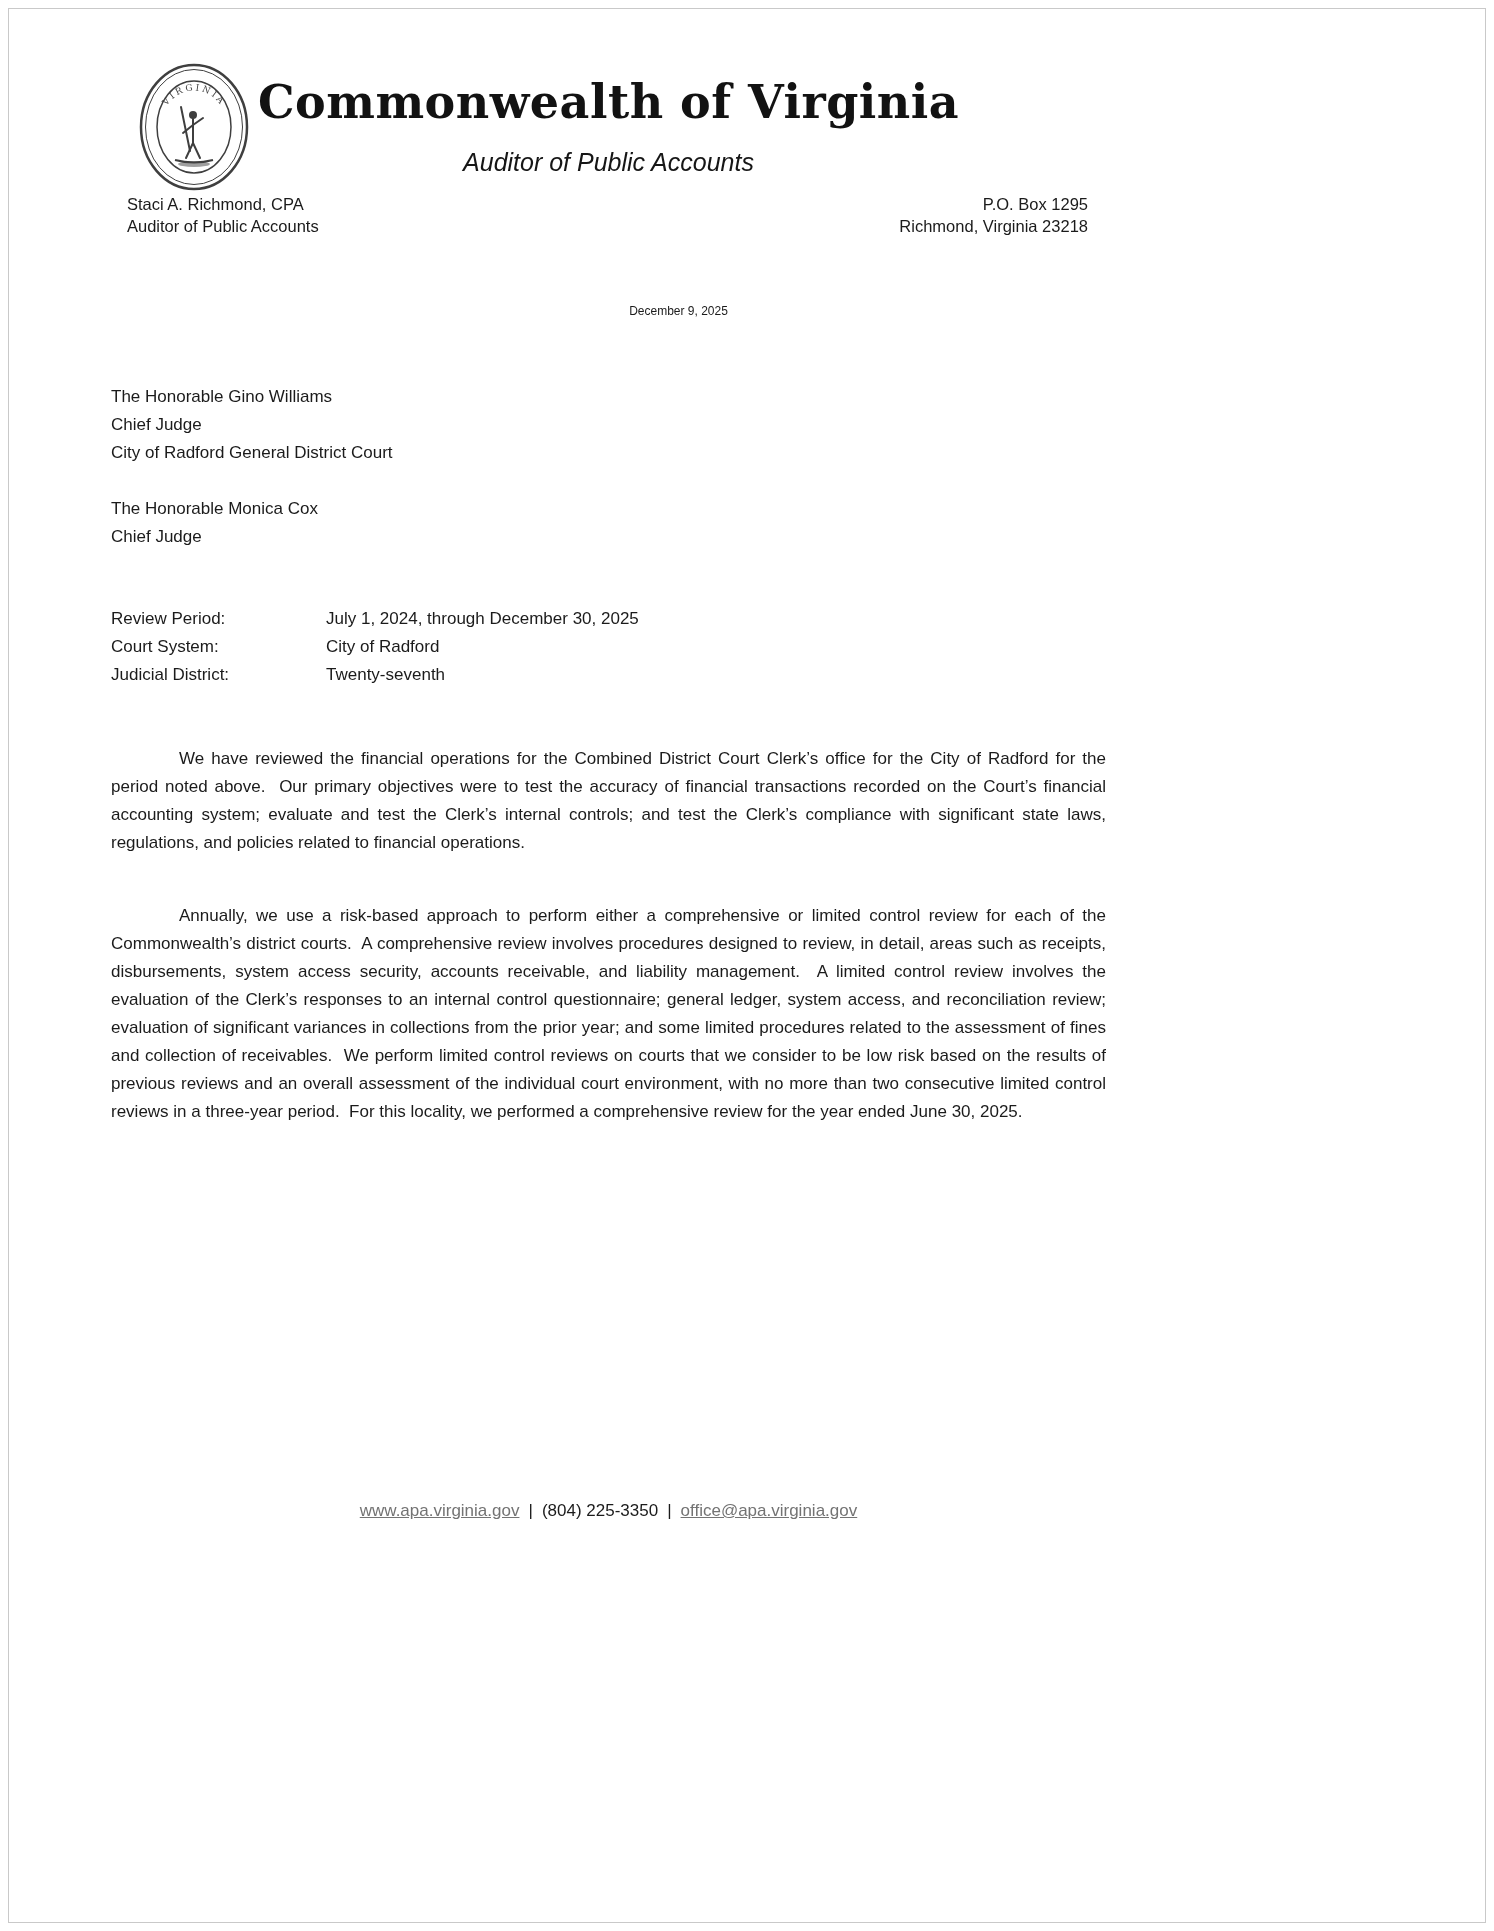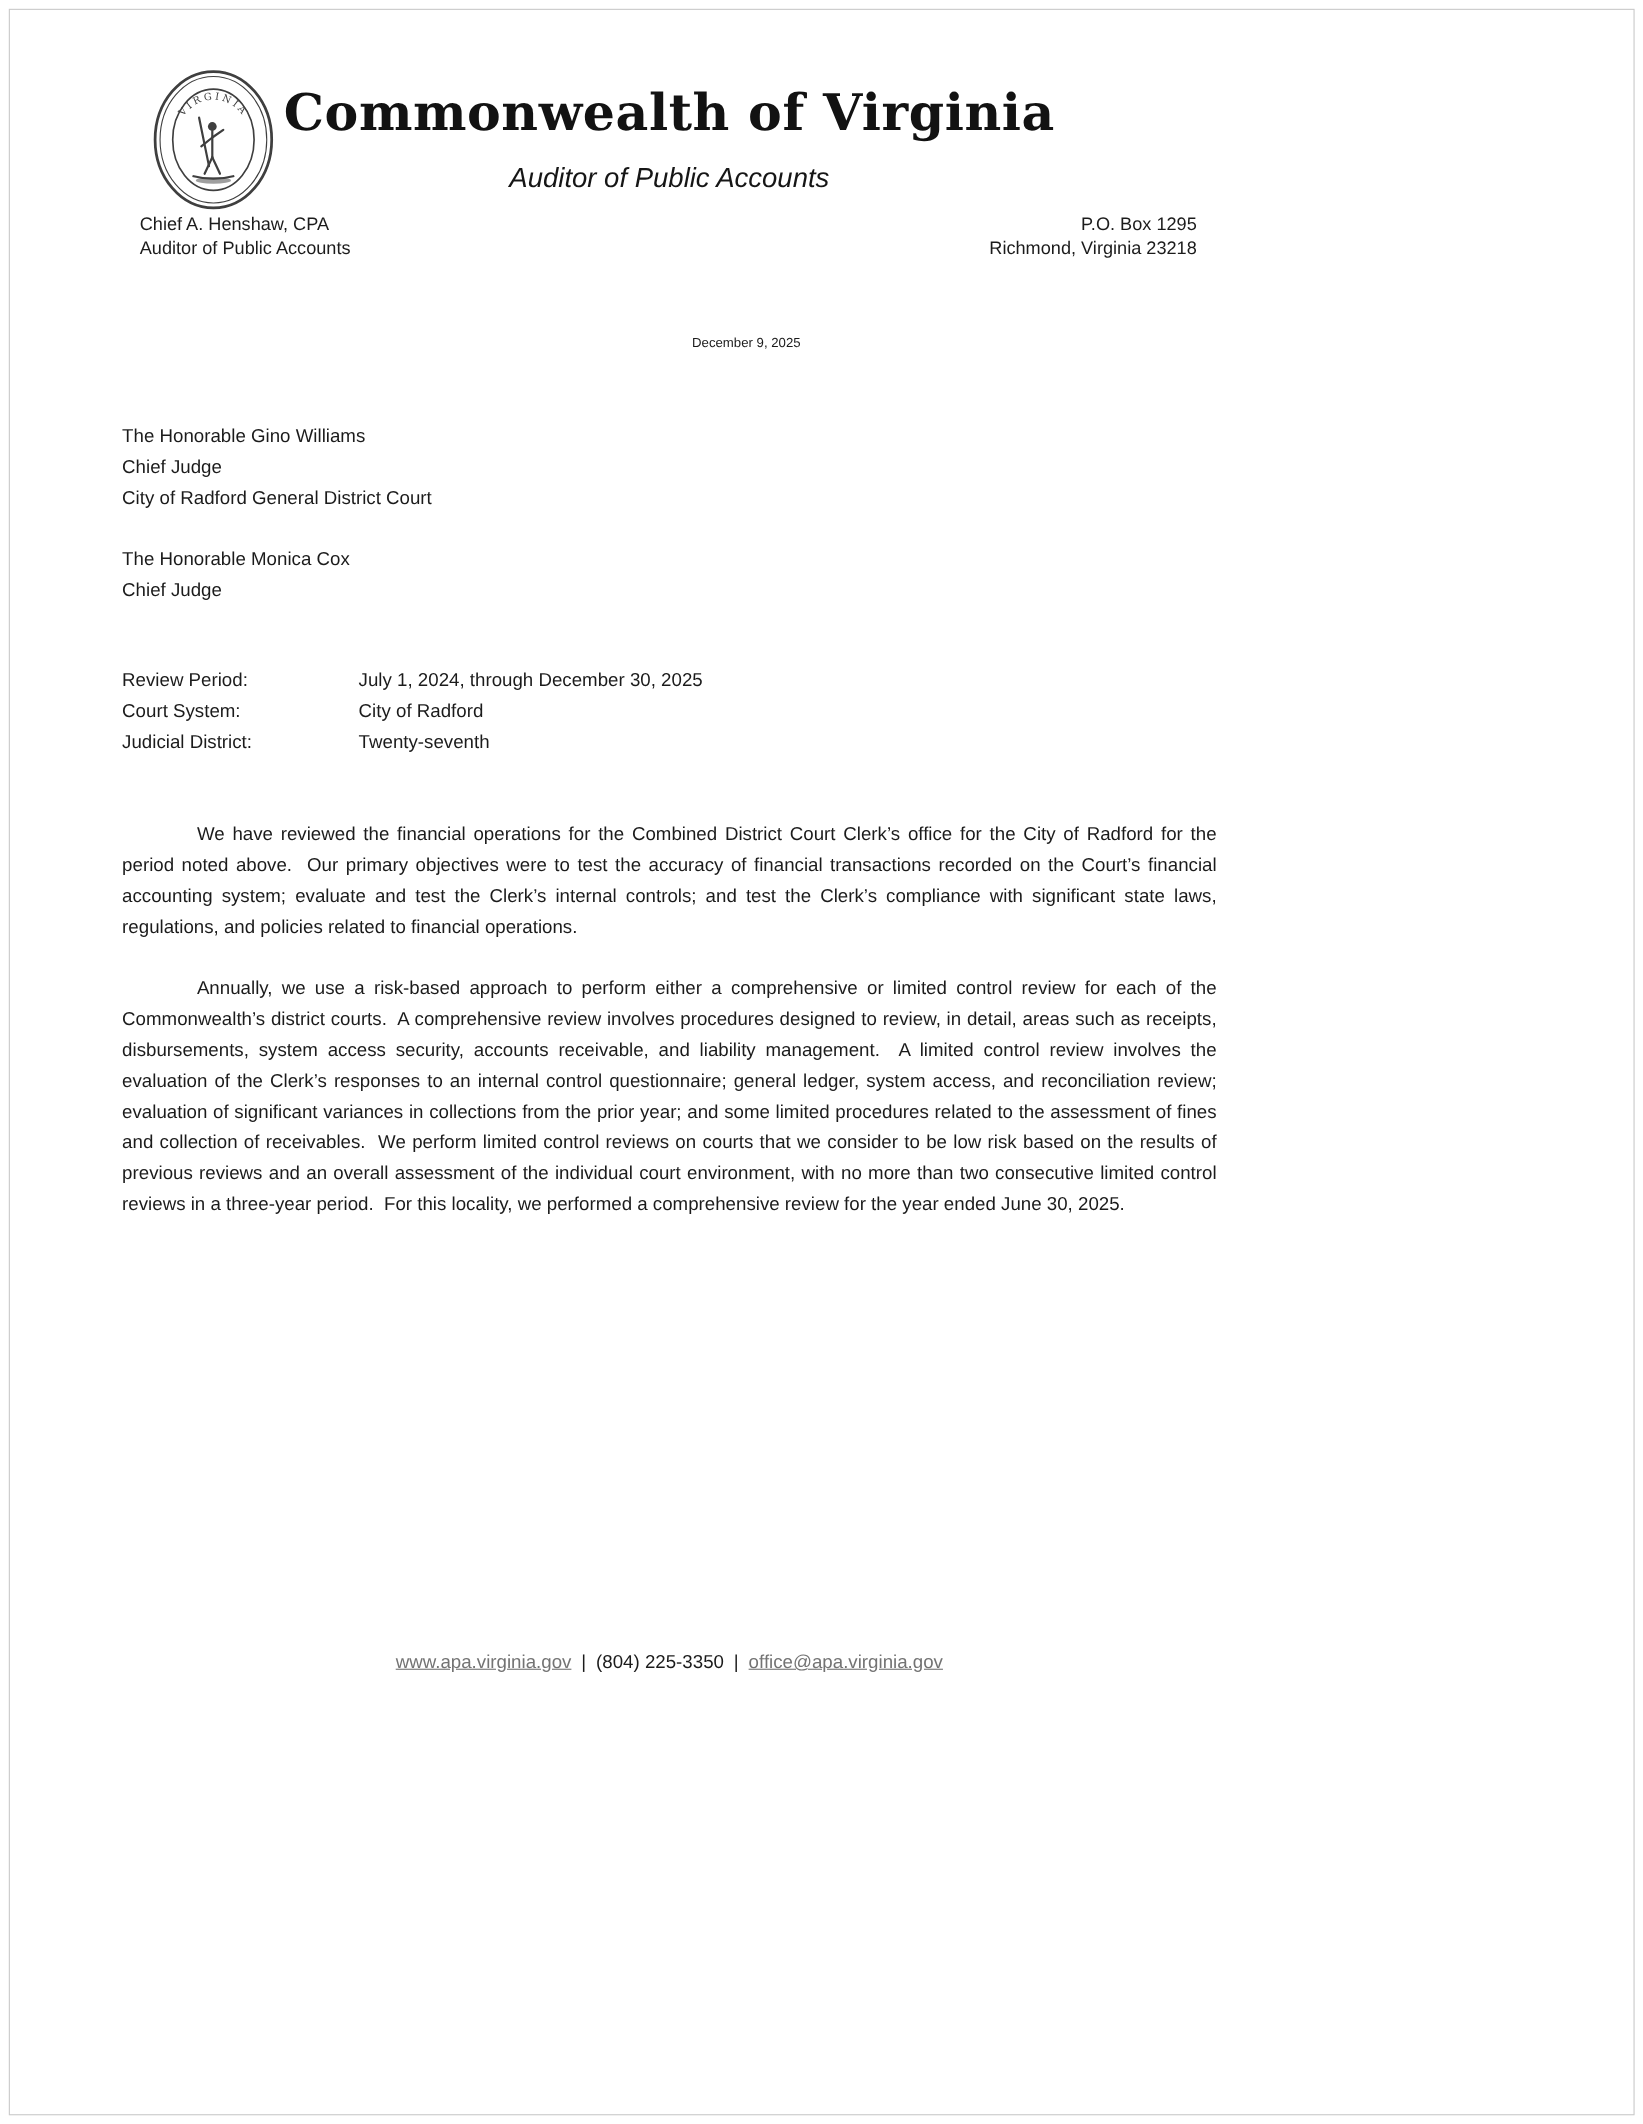--- a/index.html
+++ b/index.html
@@ -70,21 +70,21 @@
   .review-label { width: 215px; flex: 0 0 215px; }
 
   .paragraphs { margin-top: 56px; }
   .paragraphs p {
     font-size: 17px;
     line-height: 28px;
     text-align: justify;
     text-indent: 68px;
     white-space: pre-wrap;
   }
-  .paragraphs p + p { margin-top: 28px; }
+  .paragraphs p + p { margin-top: 45px; }
 
   
   .letter-footer {
     position: absolute;
     left: 0; top: 1490px;
     width: 995px;
     text-align: center;
     font-size: 17px;
     line-height: 24px;
   }
@@ -127,21 +127,21 @@
         </svg>
       </div>
 
       <div class="head-center">
         <div class="lh-title">Commonwealth of Virginia</div>
         <div class="lh-subtitle">Auditor of Public Accounts</div>
       </div>
 
       <div class="contact-row">
         <div class="contact-left">
-          <div>Chief A. Henshaw, CPA</div>
+          <div>Staci A. Richmond, CPA</div>
           <div>Auditor of Public Accounts</div>
         </div>
         <div class="contact-right">
           <div>P.O. Box 1295</div>
           <div>Richmond, Virginia 23218</div>
         </div>
       </div>
     </div>
 
     <div class="date-line">December 9, 2025</div>

